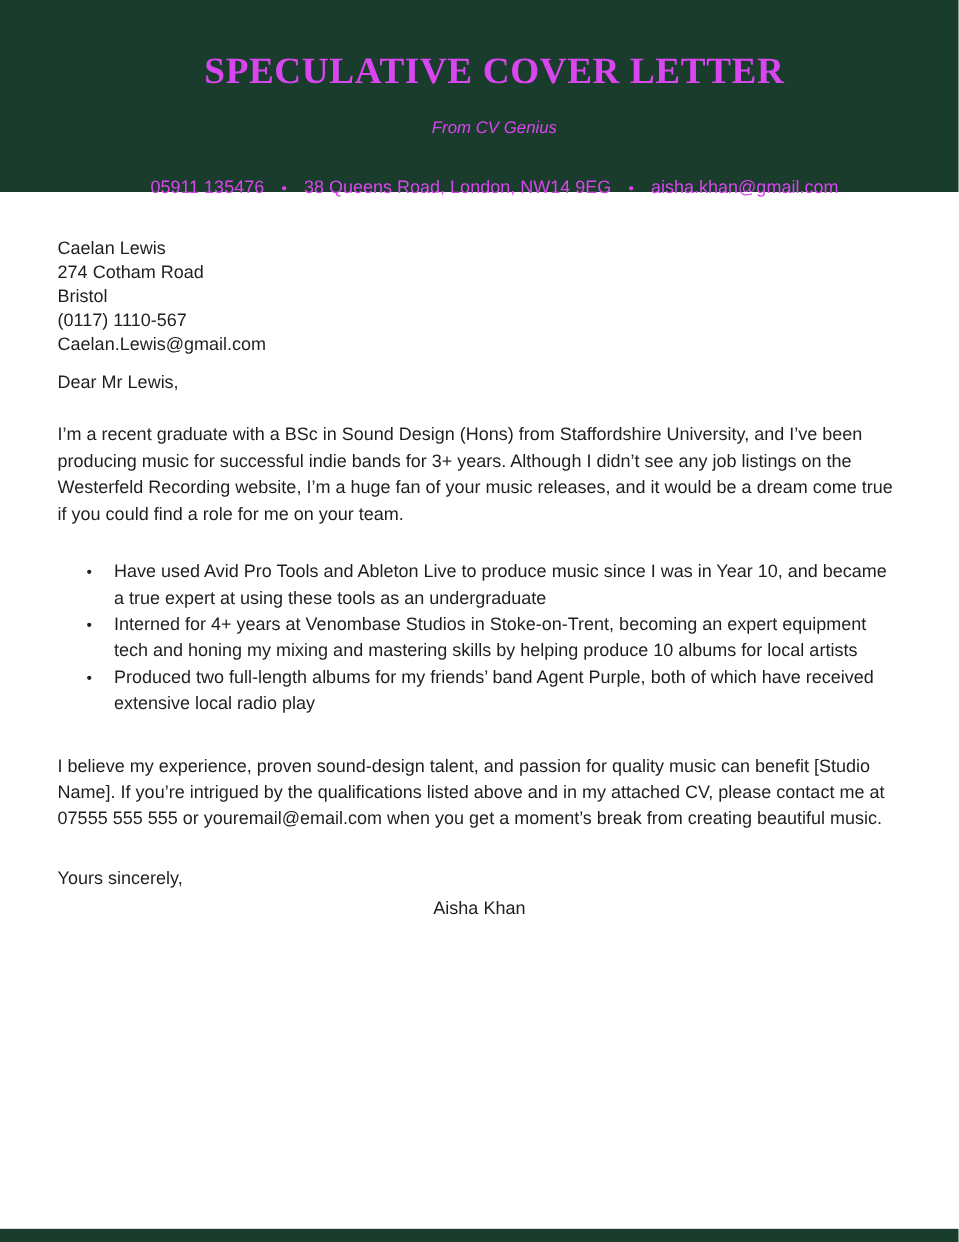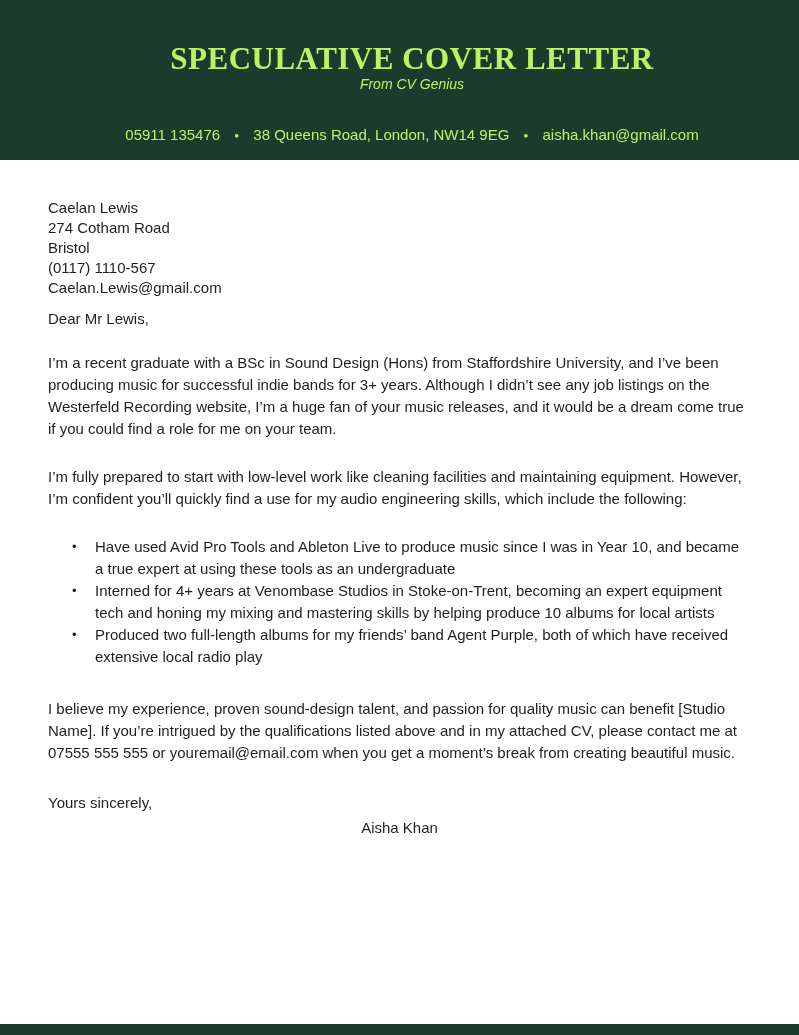--- a/index.html
+++ b/index.html
@@ -12,35 +12,35 @@
     font-family: "Liberation Sans", sans-serif;
     color: #1f1f1f;
     overflow: hidden;
   }
 
   
   .header {
     width: 100%;
     height: 160px;
     background: #1a3c2d;
-    color: #bef264;
+    color: #d946ef;
     text-align: center;
     padding-top: 42px;
     padding-left: 25px;
   }
   .header h1 {
     margin: 0;
     font-family: "Liberation Serif", serif;
     font-weight: 700;
     font-size: 31px;
     line-height: 1.1;
     letter-spacing: 0.5px;
   }
   .header .subtitle {
-    margin-top: 0;
+    margin-top: 22px;
     font-size: 14px;
     font-style: italic;
     line-height: 1.2;
   }
   .header .contact-line {
     margin-top: 33px;
     font-size: 15px;
     line-height: 1.2;
   }
   .header .dot-sep {
@@ -120,21 +120,20 @@
       <div>274 Cotham Road</div>
       <div>Bristol</div>
       <div>(0117) 1110-567</div>
       <div>Caelan.Lewis@gmail.com</div>
     </div>
 
     <div class="salutation">Dear Mr Lewis,</div>
 
     <p class="para para-1">I’m a recent graduate with a BSc in Sound Design (Hons) from Staffordshire University, and I’ve been producing music for successful indie bands for 3+ years. Although I didn’t see any job listings on the Westerfeld Recording website, I’m a huge fan of your music releases, and it would be a dream come true if you could find a role for me on your team.</p>
 
-    <p class="para para-2">I’m fully prepared to start with low-level work like cleaning facilities and maintaining equipment. However, I’m confident you’ll quickly find a use for my audio engineering skills, which include the following:</p>
 
     <ul class="skills">
       <li>
         <span class="bullet-glyph">•</span>
         <span class="bullet-text">Have used Avid Pro Tools and Ableton Live to produce music since I was in Year 10, and became a true expert at using these tools as an undergraduate</span>
       </li>
       <li>
         <span class="bullet-glyph">•</span>
         <span class="bullet-text">Interned for 4+ years at Venombase Studios in Stoke-on-Trent, becoming an expert equipment tech and honing my mixing and mastering skills by helping produce 10 albums for local artists</span>
       </li>

